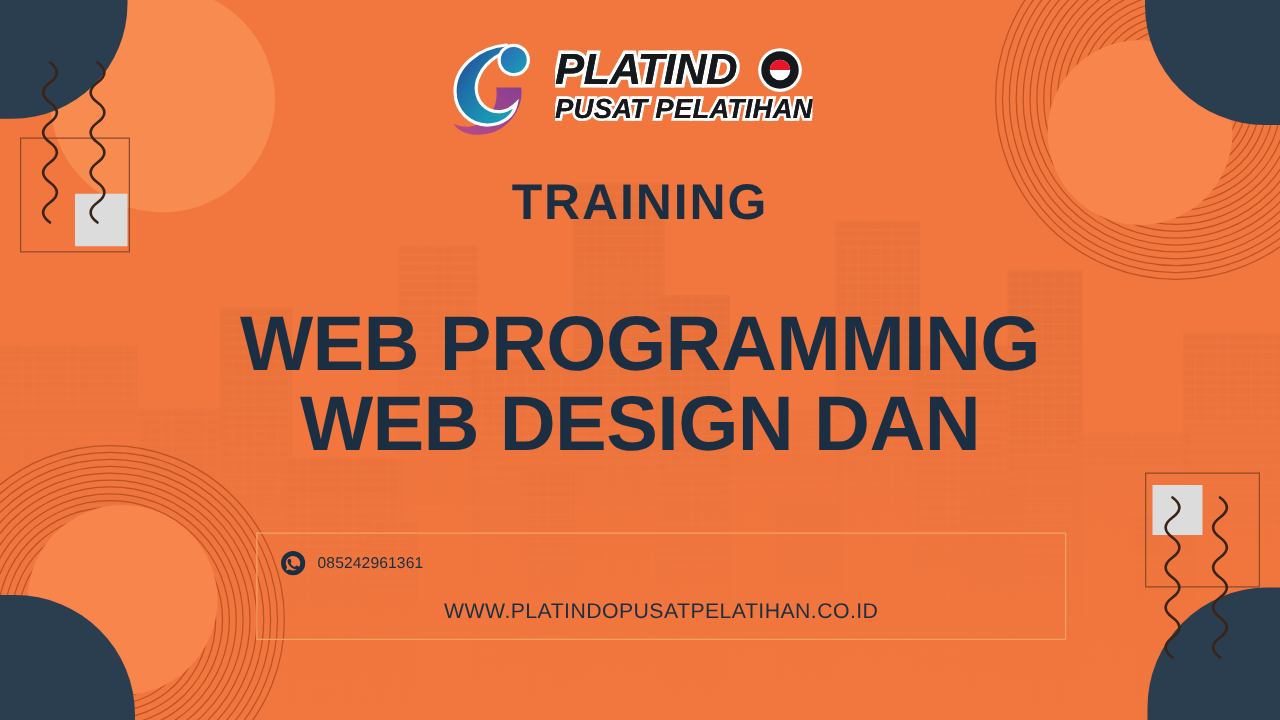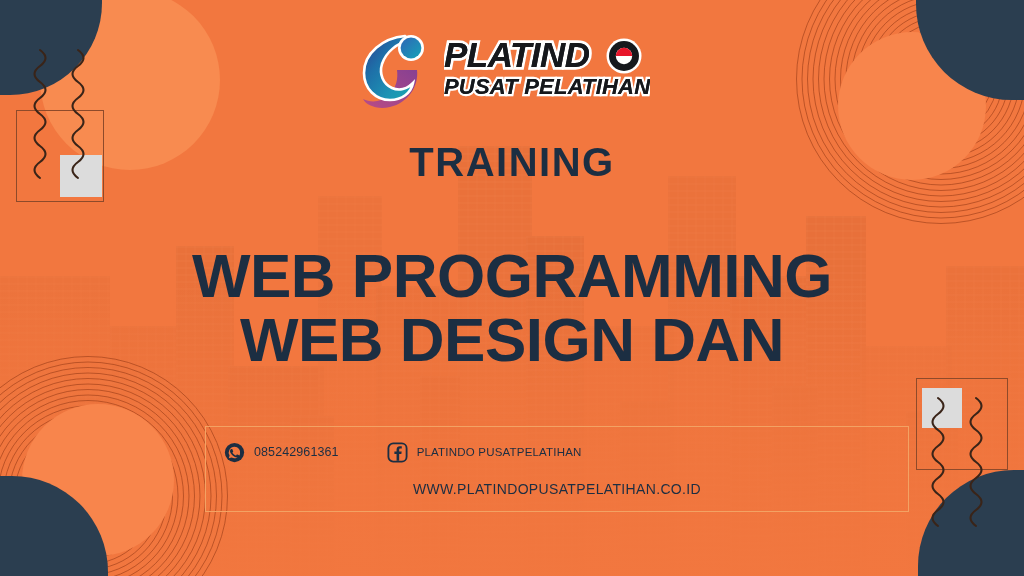--- a/index.html
+++ b/index.html
@@ -120,42 +120,42 @@
   }
   .headline{
     margin-top:62px;
     font-size:62px; font-weight:bold; letter-spacing:-.5px;
     color:#1C2E42; line-height:1.03;
   }
 
   
   .contact{
     position:absolute; left:205px; top:426px;
-    width:704px; height:86px;
+    width:648px; height:86px;
     border:1.8px solid #F3A263;
     z-index:9;
     display:flex; flex-direction:column;
     justify-content:center;
   }
   .contact-row{
     display:flex; align-items:center;
     padding:0 16px 0 18px;
     gap:0;
   }
   .citem{ display:flex; align-items:center; gap:9px; }
   .citem .ico{ width:21px; height:21px; flex:none; }
   .citem .txt{
     font-size:11.5px; color:#1C2E42; letter-spacing:.2px;
     white-space:nowrap; font-weight:500;
   }
   .citem.wa .txt{ font-size:12.5px; letter-spacing:.1px; }
   .gap1{ width:48px; } .gap2{ width:44px; }
   .contact-url{
     text-align:center; margin-top:18px;
-    font-size:14px; color:#1C2E42; letter-spacing:.35px; font-weight:500;
+    font-size:17px; color:#1C2E42; letter-spacing:.35px; font-weight:500;
   }
 </style>
 </head>
 <body>
 
 <div class="poster">
 
   <div class="skyline" id="skyline">
       <div class="bld" style="left: -10px; width: 120px; height: 300px; opacity: 0.55;"></div>
       <div class="bld" style="left: 110px; width: 70px; height: 250px; opacity: 0.67;"></div>
@@ -320,29 +320,20 @@
             <circle cx="12" cy="12" r="11" fill="#1C2E42"></circle>
             <path d="M12 5.4a6.6 6.6 0 0 0-5.6 10.1l-.9 3.2 3.3-.9A6.6 6.6 0 1 0 12 5.4z" fill="#F2773F"></path>
             <path d="M9.6 8.4c-.2-.45-.4-.46-.58-.47h-.5a.96.96 0 0 0-.7.33c-.24.26-.92.9-.92 2.2s.94 2.55 1.07 2.73c.13.17 1.82 2.92 4.5 3.98 2.22.87 2.67.7 3.15.65.48-.04 1.55-.63 1.77-1.25.22-.61.22-1.14.15-1.25-.06-.11-.24-.17-.5-.3-.27-.13-1.56-.77-1.8-.86-.24-.09-.41-.13-.59.13-.17.26-.67.86-.82 1.04-.15.17-.3.2-.56.07-.26-.13-1.1-.41-2.1-1.3-.78-.69-1.3-1.55-1.45-1.81-.15-.26-.02-.4.11-.53.12-.12.26-.3.39-.46.13-.15.17-.26.26-.44.09-.17.04-.33-.02-.46-.07-.13-.58-1.43-.81-1.95z" fill="#1C2E42"></path>
           </svg>
         </span>
         <span class="txt">085242961361</span>
       </div>
 
       <span class="gap1"></span>
 
-      <div class="citem">
-        <span class="ico">
-          <svg viewBox="0 0 24 24" width="21" height="21">
-            <rect x="1.6" y="1.6" width="20.8" height="20.8" rx="5.5" fill="none" stroke="#1C2E42" stroke-width="2.1"></rect>
-            <path d="M13.9 21.4v-7.6h2.5l.38-2.95h-2.88V8.97c0-.85.24-1.43 1.46-1.43h1.52V4.9a20 20 0 0 0-2.23-.11c-2.2 0-3.7 1.35-3.7 3.82v2.24H8.45v2.95h2.5v7.6z" fill="#1C2E42"></path>
-          </svg>
-        </span>
-        <span class="txt">PLATINDO PUSATPELATIHAN</span>
-      </div>
 
       <span class="gap2"></span>
 
     </div>
 
     <div class="contact-url">WWW.PLATINDOPUSATPELATIHAN.CO.ID</div>
   </div>
 
 </div>
 

